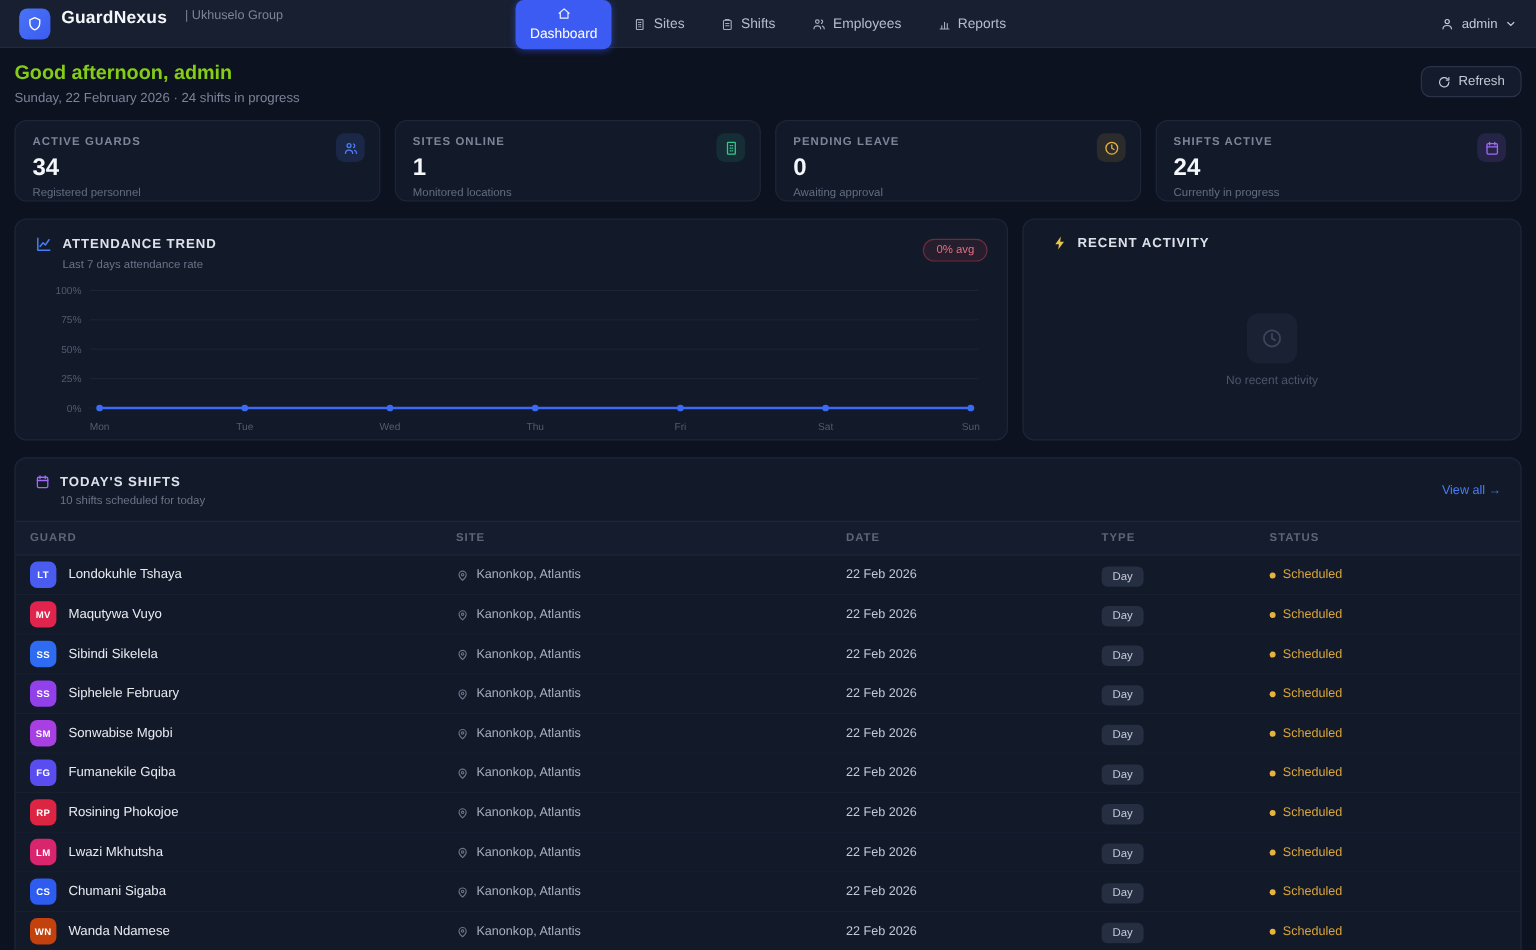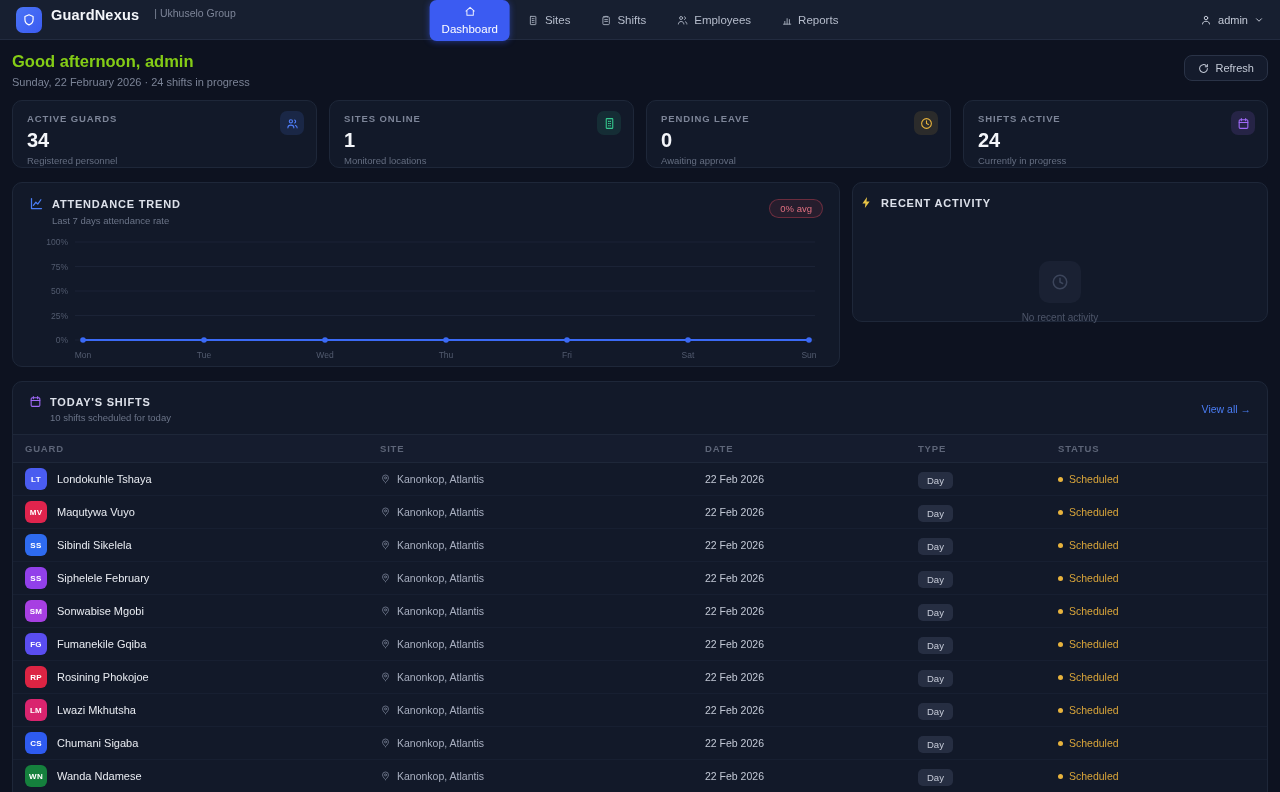--- a/index.html
+++ b/index.html
@@ -58,21 +58,21 @@
     position: absolute; right: 12px; top: 10px; width: 24px; height: 24px;
     border-radius: 7px; display: flex; align-items: center; justify-content: center;
   }
 
   
   .mid-row { display: flex; gap: 12px; padding: 2px 12px 0 12px; }
   .card {
     background: #121929; border: 1px solid #1e2739; border-radius: 10px;
   }
   .attendance-card { width: 828px; height: 185px; padding: 13px 16px; position: relative; }
-  .activity-card { flex: 1; height: 140px; padding: 13px 7px; position: relative; }
+  .activity-card { flex: 1; height: 185px; padding: 13px 24px; position: relative; }
   .card-title-row { display: flex; align-items: center; gap: 8px; }
   .card-title { font-size: 11px; font-weight: bold; letter-spacing: 0.8px; color: #dde1ea; }
   .card-sub { font-size: 9.5px; color: #6b7488; margin-top: 4px; margin-left: 24px; }
   .avg-badge {
     position: absolute; right: 16px; top: 16px;
     font-size: 9.5px; color: #e07080; background: rgba(220,70,90,0.10);
     border: 1px solid rgba(220,70,90,0.38); padding: 3px 10px; border-radius: 999px;
   }
   .chart-wrap { margin-top: 8px; }
   .empty-state {
@@ -99,21 +99,21 @@
     display: grid; grid-template-columns: 355px 325px 213px 140px 1fr;
     align-items: center; padding: 0 12px; height: 33px; border-bottom: 1px solid #171f31;
   }
   .guard-cell { display: flex; align-items: center; gap: 10px; }
   .avatar {
     width: 22px; height: 22px; border-radius: 6px; color: #fff;
     font-size: 8px; font-weight: bold; display: flex; align-items: center; justify-content: center;
     letter-spacing: 0.3px;
   }
   .guard-name { font-size: 11px; color: #e8ebf1; font-weight: 500; }
-  .site-cell { display: flex; align-items: flex-start; gap: 6px; font-size: 10.5px; color: #a8afc0; }
+  .site-cell { display: flex; align-items: flex-end; gap: 6px; font-size: 10.5px; color: #a8afc0; }
   .date-cell { font-size: 10.5px; color: #c2c8d5; }
   .type-pill {
     display: inline-block; background: #262e42; color: #c6cbd8; font-size: 9.5px;
     padding: 3px 9px; border-radius: 5px;
   }
   .status-cell { display: flex; align-items: center; gap: 6px; font-size: 10.5px; color: #d9a53a; font-weight: 500; }
   .status-dot { width: 5px; height: 5px; border-radius: 50%; background: #e8b33d; }
 </style>
 </head>
 <body>
@@ -542,21 +542,21 @@
     <div class="date-cell">22 Feb 2026</div>
     <div><span class="type-pill">Day</span></div>
     <div class="status-cell">
       <span class="status-dot"></span>
       <span>Scheduled</span>
     </div>
   </div>
 
   <div class="tbl-row">
     <div class="guard-cell">
-      <div class="avatar" style="background: #15803d;">WN</div>
+      <div class="avatar" style="background: #c2410c;">WN</div>
       <span class="guard-name">Wanda Ndamese</span>
     </div>
     <div class="site-cell">
       <span style="display:flex">
         <svg width="11" height="11" viewBox="0 0 24 24" fill="none" stroke="#6b7488" stroke-width="2" stroke-linecap="round" stroke-linejoin="round">
               <path d="M12 21s-6.5-5.6-6.5-10.2A6.5 6.5 0 0 1 12 4.3a6.5 6.5 0 0 1 6.5 6.5C18.5 15.4 12 21 12 21z"></path>
               <circle cx="12" cy="10.7" r="2.2"></circle>
             </svg>
       </span>
       <span>Kanonkop, Atlantis</span>

